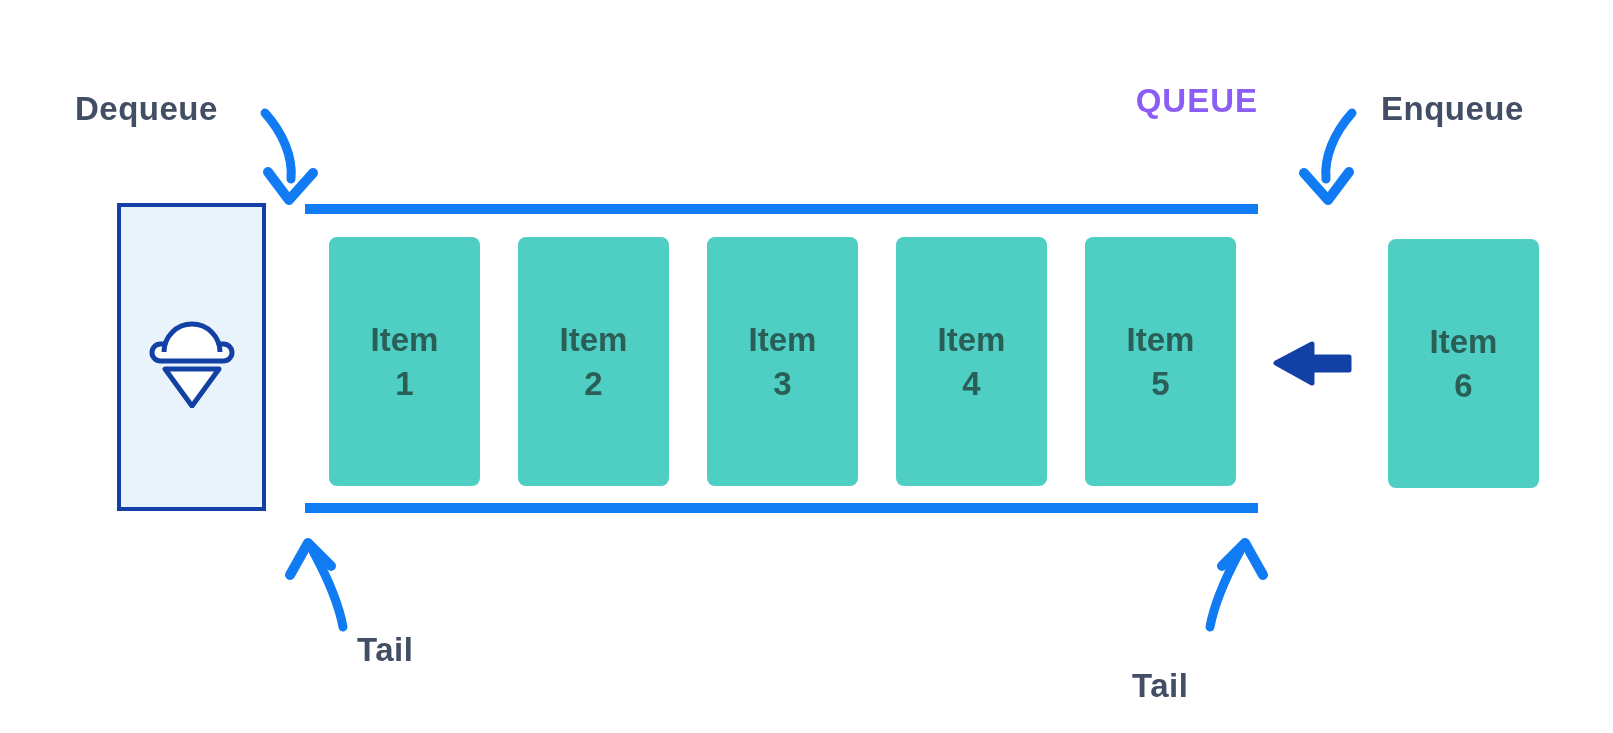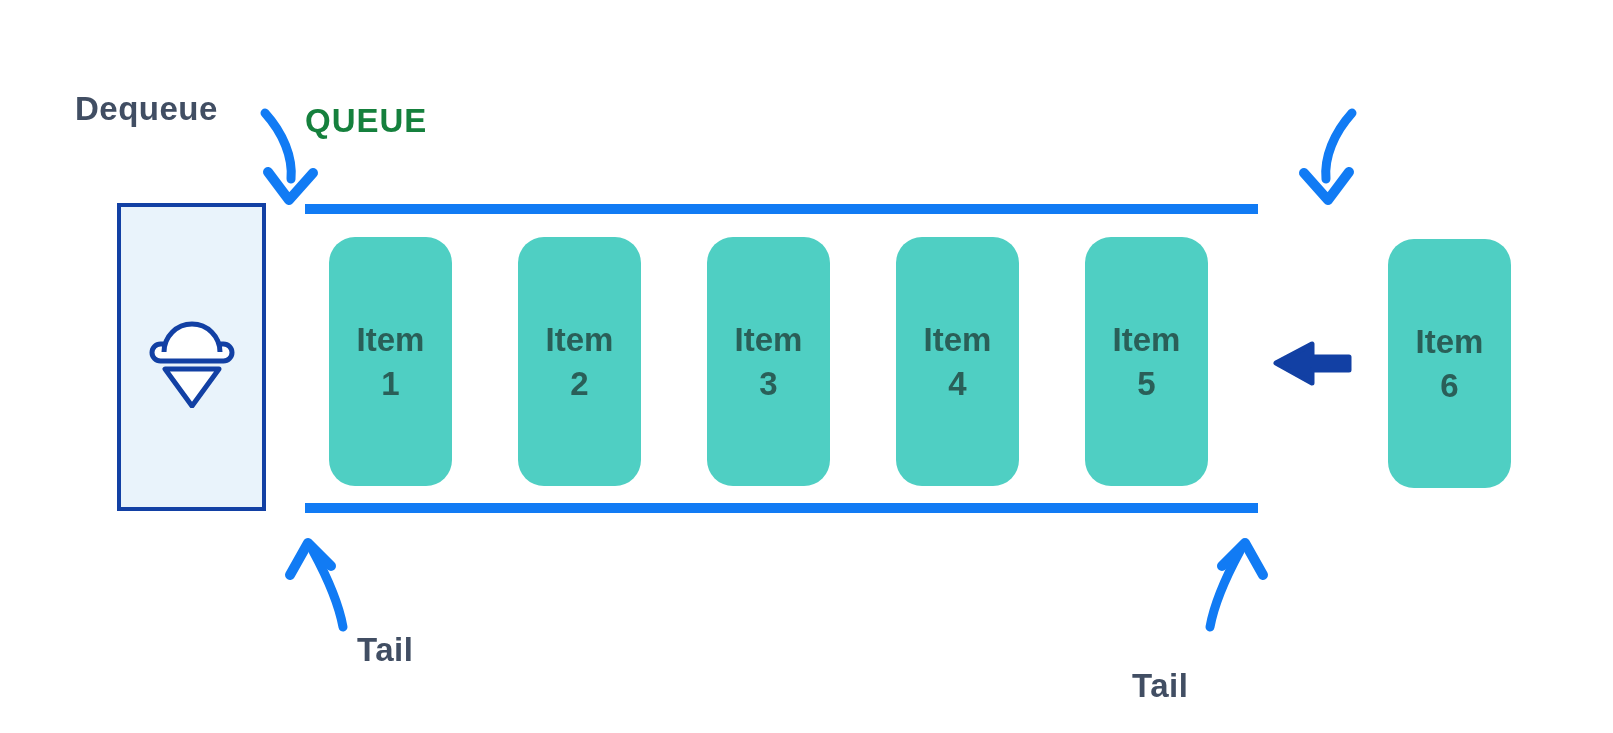--- a/index.html
+++ b/index.html
@@ -21,26 +21,25 @@
     color: #414e63;
     letter-spacing: 0.5px;
     white-space: nowrap;
   }
 
   .title {
     position: absolute;
     left: 305px;
     top: 82px;
     width: 953px;
-    text-align: left;
+    text-align: right;
     font-size: 33px;
     font-weight: 700;
-    color: #15803d;
+    color: #8b5cf6;
     letter-spacing: 1px;
-    margin-top: 20px;
   }
 
   .rail {
     position: absolute;
     left: 305px;
     width: 953px;
     height: 10px;
     background: #117bf4;
   }
   .rail.top { top: 204px; }
@@ -55,24 +54,24 @@
     background: #e9f3fb;
     border: 4px solid #1240a4;
     display: flex;
     align-items: center;
     justify-content: center;
   }
 
   .q-item {
     position: absolute;
     top: 237px;
-    width: 123px;
+    width: 151px;
     height: 249px;
     background: #4fcfc3;
-    border-radius: 26px;
+    border-radius: 8px;
     display: flex;
     flex-direction: column;
     align-items: center;
     justify-content: center;
     text-align: center;
     font-size: 33px;
     font-weight: 700;
     color: #2a5f58;
     line-height: 44px;
   }
@@ -88,20 +87,21 @@
   .chevron { fill: none; stroke: #117bf4; stroke-width: 10; stroke-linecap: round; stroke-linejoin: round; }
 </style>
 </head>
 <body>
 
 <div class="stage">
 
   <div class="title">QUEUE</div>
 
   <div class="lbl" style="left:75px; top:90px;text-align:center;">Dequeue</div>
+  <div class="lbl" style="left:1381px; top:90px;">Enqueue</div>
   <div class="lbl" style="left:357px; top:631px;">Tail</div>
   <div class="lbl" style="left:1132px; top:631px;margin-top:36px;">Tail</div>
 
   <div class="rail top"></div>
   <div class="rail bottom"></div>
 
   <div class="exit-slot">
     <svg width="88" height="102" viewBox="0 0 88 102" aria-hidden="true">
       <rect x="4" y="38" width="80" height="17" rx="8.5" fill="#ffffff" stroke="#1240a4" stroke-width="5"></rect>
       <path d="M16,46 A28,28 0 1 1 72,46" fill="#ffffff" stroke="#1240a4" stroke-width="5"></path>

